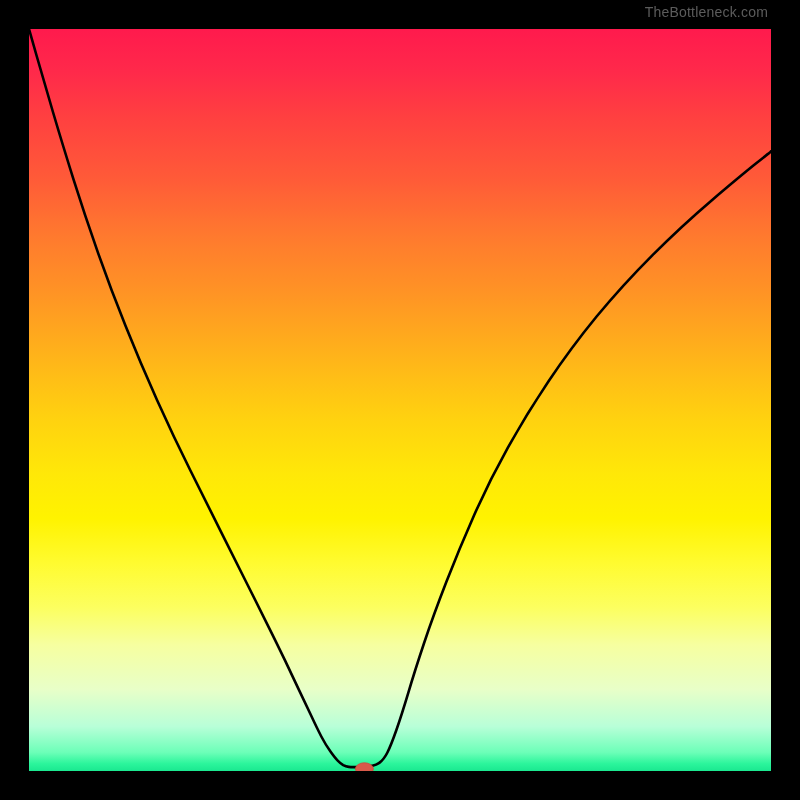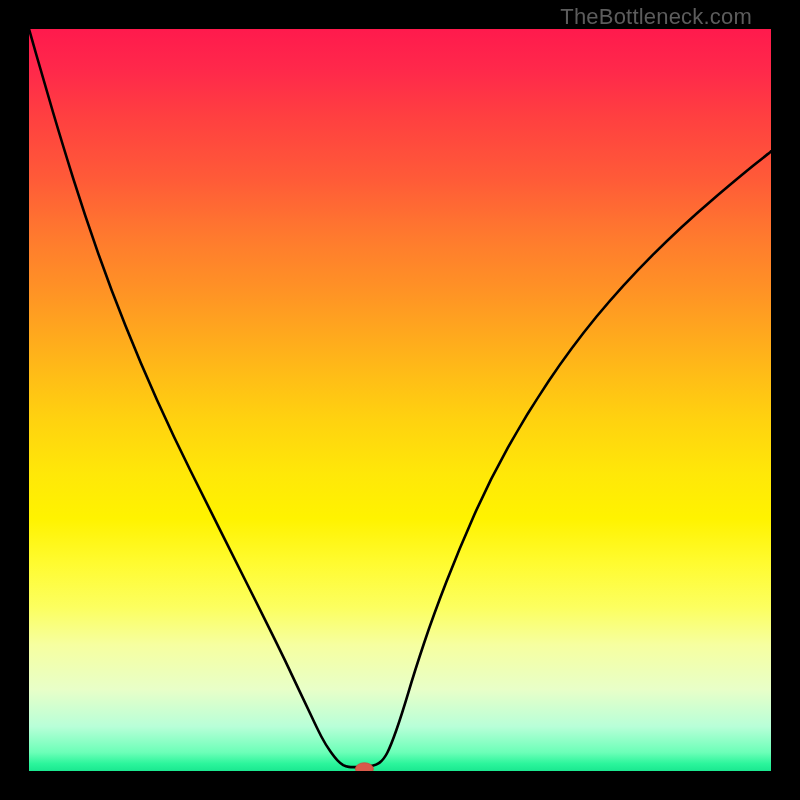--- a/index.html
+++ b/index.html
@@ -52,23 +52,23 @@
   }
   .curve-svg {
     position: absolute;
     inset: 0;
     width: 100%;
     height: 100%;
   }
   .watermark {
     position: absolute;
     top: 4px;
-    right: 48px;
+    right: 32px;
     color: #5c5c5c;
-    font-size: 22px;
+    font-size: 14px;
     letter-spacing: 0.2px;
     user-select: none;
   }
 </style>
 </head>
 <body>
 
 <div class="frame">
 
   <div class="plot-area">

